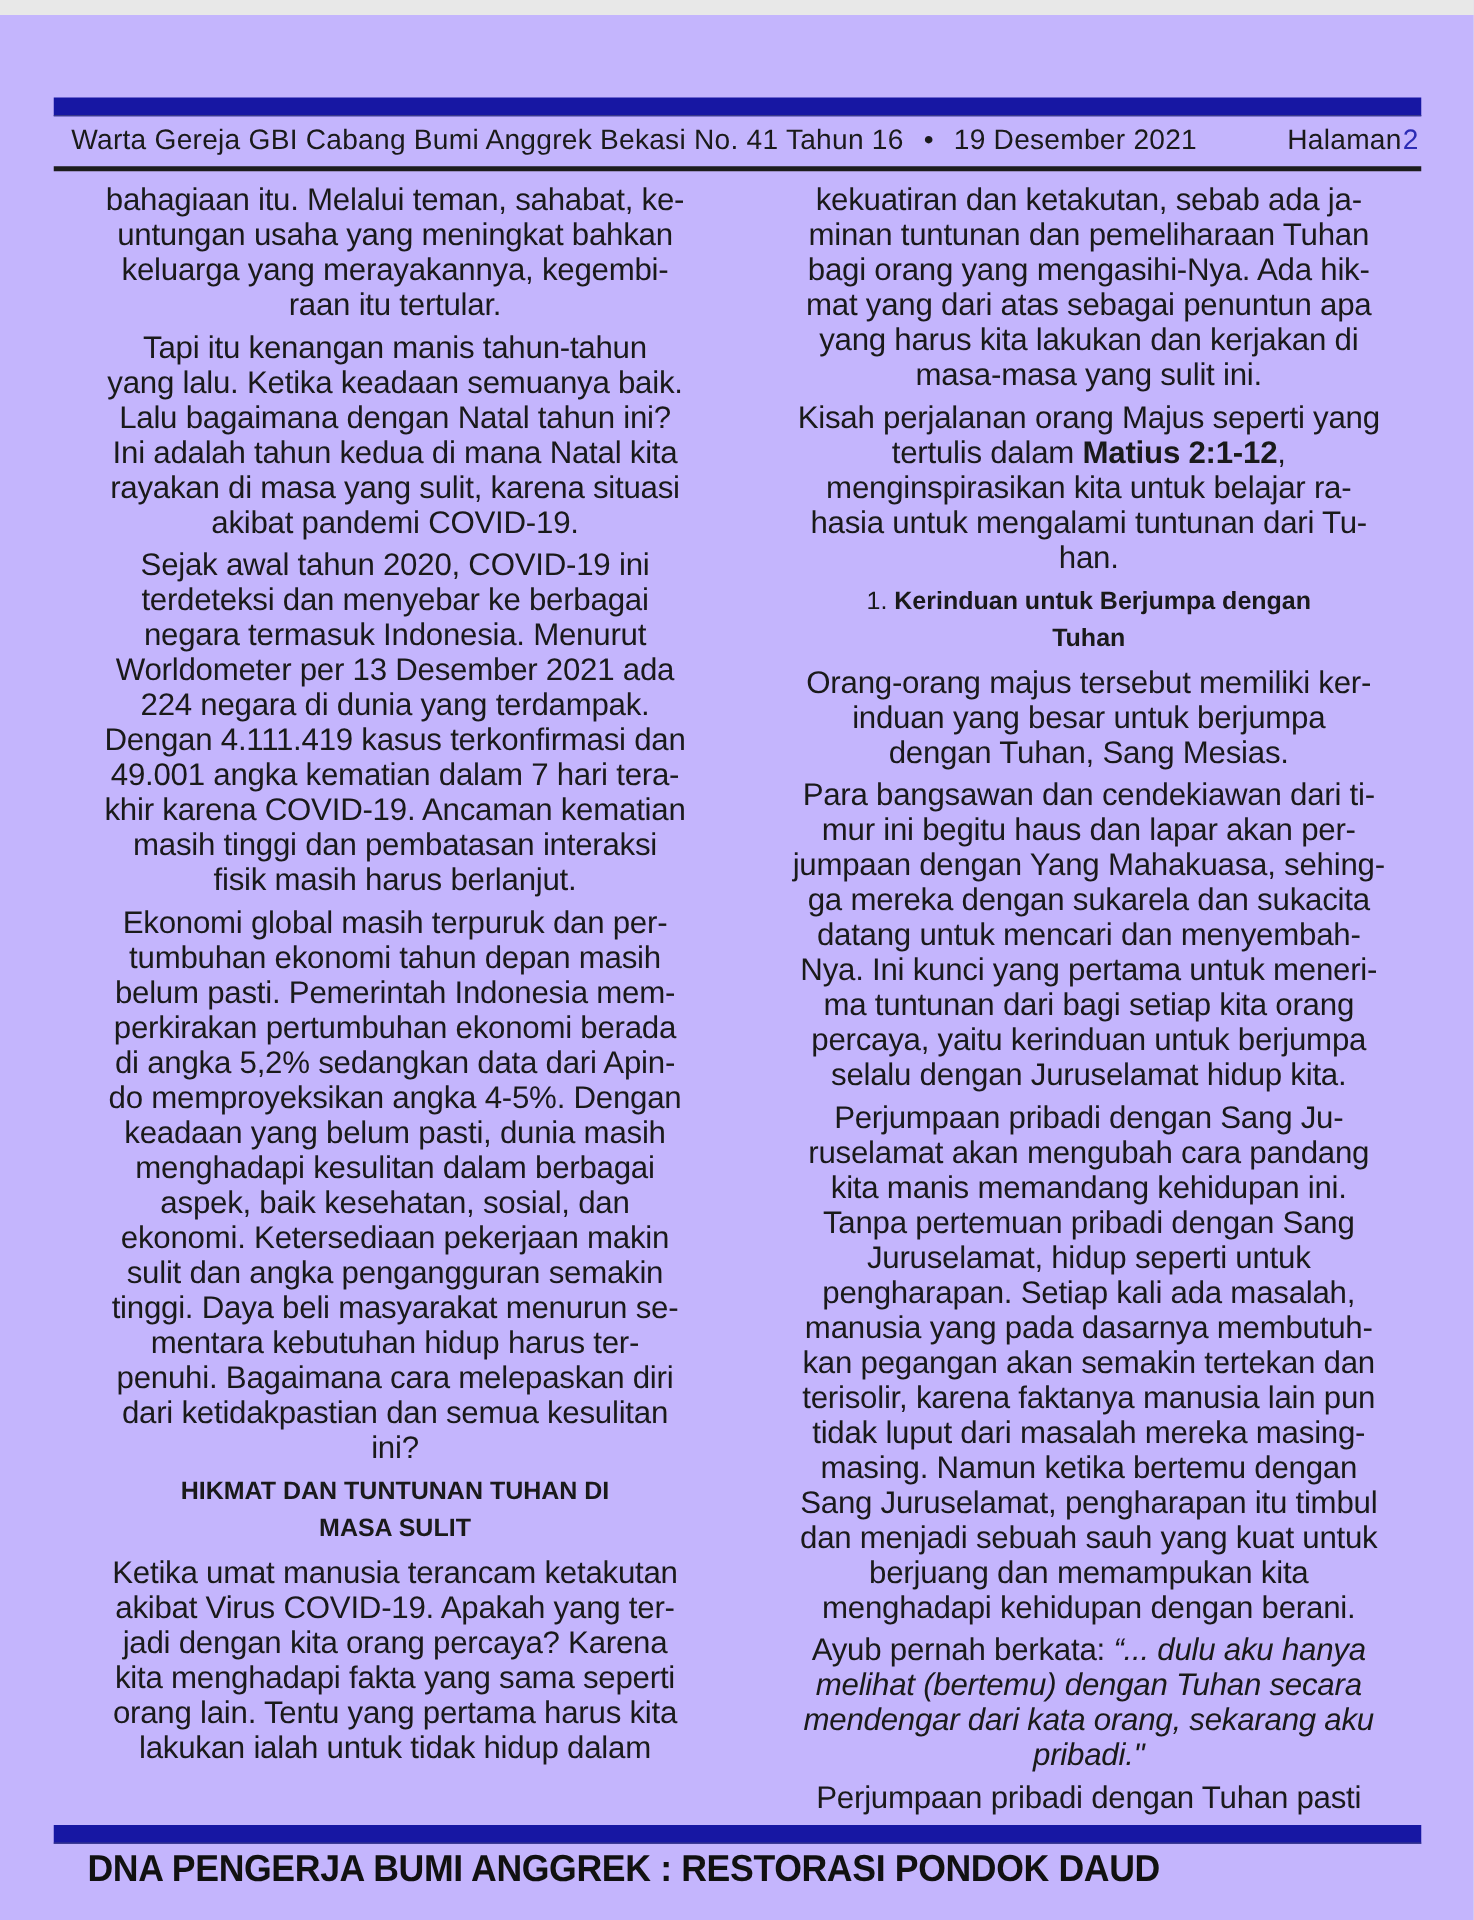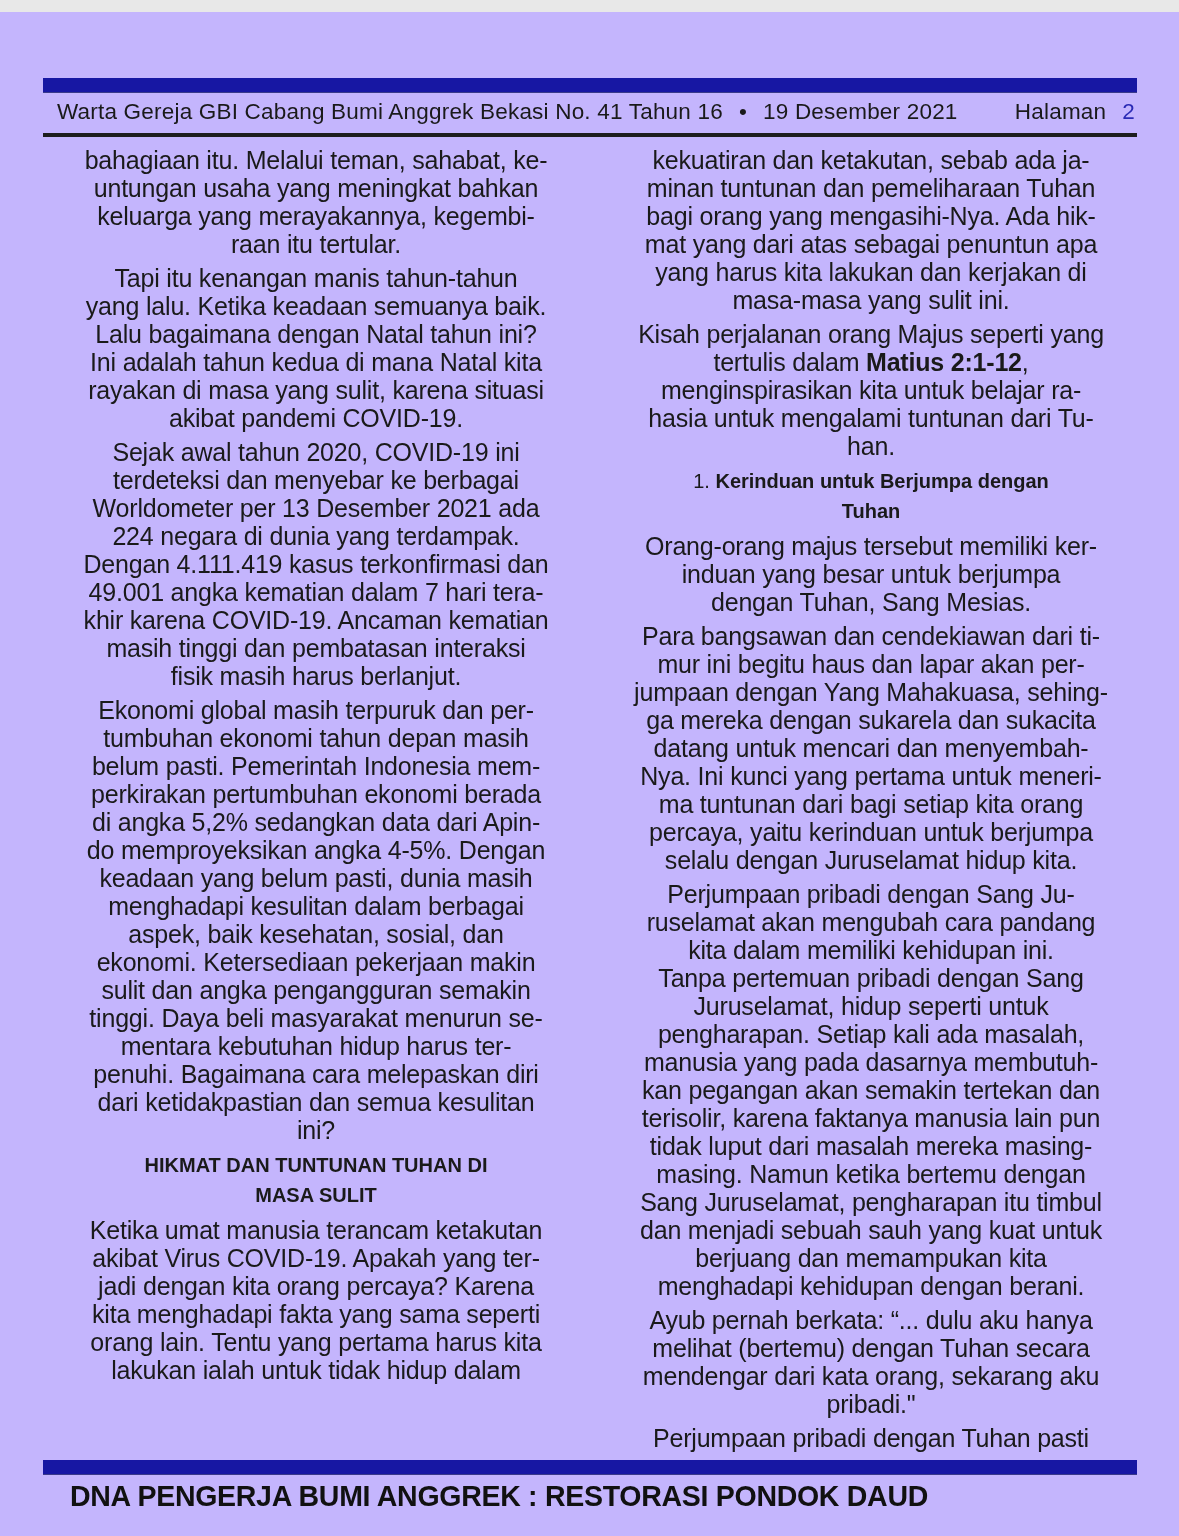--- a/index.html
+++ b/index.html
@@ -26,21 +26,21 @@
     left: 57px; top: 87px;
     width: 1078px;
     display: flex;
     justify-content: space-between;
     align-items: baseline;
     font-size: 22.5px;
     letter-spacing: 0.2px;
     white-space: nowrap;
   }
   .header-left { display: flex; gap: 16px; align-items: baseline; }
-  .header-right { display: flex; gap: 16px; align-items: baseline; justify-content: flex-end; }
+  .header-right { display: flex; gap: 1px; align-items: baseline; justify-content: flex-end; }
   .pagenum { color: #2b2bb5; }
   .header-rule {
     position: absolute;
     left: 43px; top: 121px;
     width: 1094px; height: 4px;
     background: #1d1d1d;
   }
   .columns {
     position: absolute;
     left: 55px; top: 134px;
@@ -60,21 +60,21 @@
     white-space: nowrap;
     letter-spacing: -0.2px;
   }
   .heading .line {
     font-size: 20px;
     line-height: 30px;
     letter-spacing: 0;
   }
   .space-before { margin-top: 44px; }
   .b { font-weight: bold; }
-  .i { }
+  .i { font-style: italic; }
   .footer-bar {
     position: absolute;
     left: 43px; top: 1448px;
     width: 1094px; height: 15px;
     background: #1717a3;
     border-bottom: 1px solid #3a3a8a;
   }
   .footer-banner {
     position: absolute;
     left: 70px; top: 1467px;
@@ -123,20 +123,21 @@
           <div class="line"><span>Tapi itu kenangan manis tahun-tahun</span></div>
           <div class="line"><span>yang lalu. Ketika keadaan semuanya baik.</span></div>
           <div class="line"><span>Lalu bagaimana dengan Natal tahun ini?</span></div>
           <div class="line"><span>Ini adalah tahun kedua di mana Natal kita</span></div>
           <div class="line"><span>rayakan di masa yang sulit, karena situasi</span></div>
           <div class="line"><span>akibat pandemi COVID-19.</span></div>
         </div>
         <div class="block">
           <div class="line"><span>Sejak awal tahun 2020, COVID-19 ini</span></div>
           <div class="line"><span>terdeteksi dan menyebar ke berbagai</span></div>
+          <div class="line"><span>negara termasuk Indonesia. Menurut</span></div>
           <div class="line"><span>Worldometer per 13 Desember 2021 ada</span></div>
           <div class="line"><span>224 negara di dunia yang terdampak.</span></div>
           <div class="line"><span>Dengan 4.111.419 kasus terkonfirmasi dan</span></div>
           <div class="line"><span>49.001 angka kematian dalam 7 hari tera-</span></div>
           <div class="line"><span>khir karena COVID-19. Ancaman kematian</span></div>
           <div class="line"><span>masih tinggi dan pembatasan interaksi</span></div>
           <div class="line"><span>fisik masih harus berlanjut.</span></div>
         </div>
         <div class="block">
           <div class="line"><span>Ekonomi global masih terpuruk dan per-</span></div>
@@ -201,21 +202,21 @@
           <div class="line"><span>ga mereka dengan sukarela dan sukacita</span></div>
           <div class="line"><span>datang untuk mencari dan menyembah-</span></div>
           <div class="line"><span>Nya. Ini kunci yang pertama untuk meneri-</span></div>
           <div class="line"><span>ma tuntunan dari bagi setiap kita orang</span></div>
           <div class="line"><span>percaya, yaitu kerinduan untuk berjumpa</span></div>
           <div class="line"><span>selalu dengan Juruselamat hidup kita.</span></div>
         </div>
         <div class="block">
           <div class="line"><span>Perjumpaan pribadi dengan Sang Ju-</span></div>
           <div class="line"><span>ruselamat akan mengubah cara pandang</span></div>
-          <div class="line"><span>kita dalam memiliki kehidupan ini.</span></div>
+          <div class="line"><span>kita manis memandang kehidupan ini.</span></div>
           <div class="line"><span>Tanpa pertemuan pribadi dengan Sang</span></div>
           <div class="line"><span>Juruselamat, hidup seperti untuk</span></div>
           <div class="line"><span>pengharapan. Setiap kali ada masalah,</span></div>
           <div class="line"><span>manusia yang pada dasarnya membutuh-</span></div>
           <div class="line"><span>kan pegangan akan semakin tertekan dan</span></div>
           <div class="line"><span>terisolir, karena faktanya manusia lain pun</span></div>
           <div class="line"><span>tidak luput dari masalah mereka masing-</span></div>
           <div class="line"><span>masing. Namun ketika bertemu dengan</span></div>
           <div class="line"><span>Sang Juruselamat, pengharapan itu timbul</span></div>
           <div class="line"><span>dan menjadi sebuah sauh yang kuat untuk</span></div>

